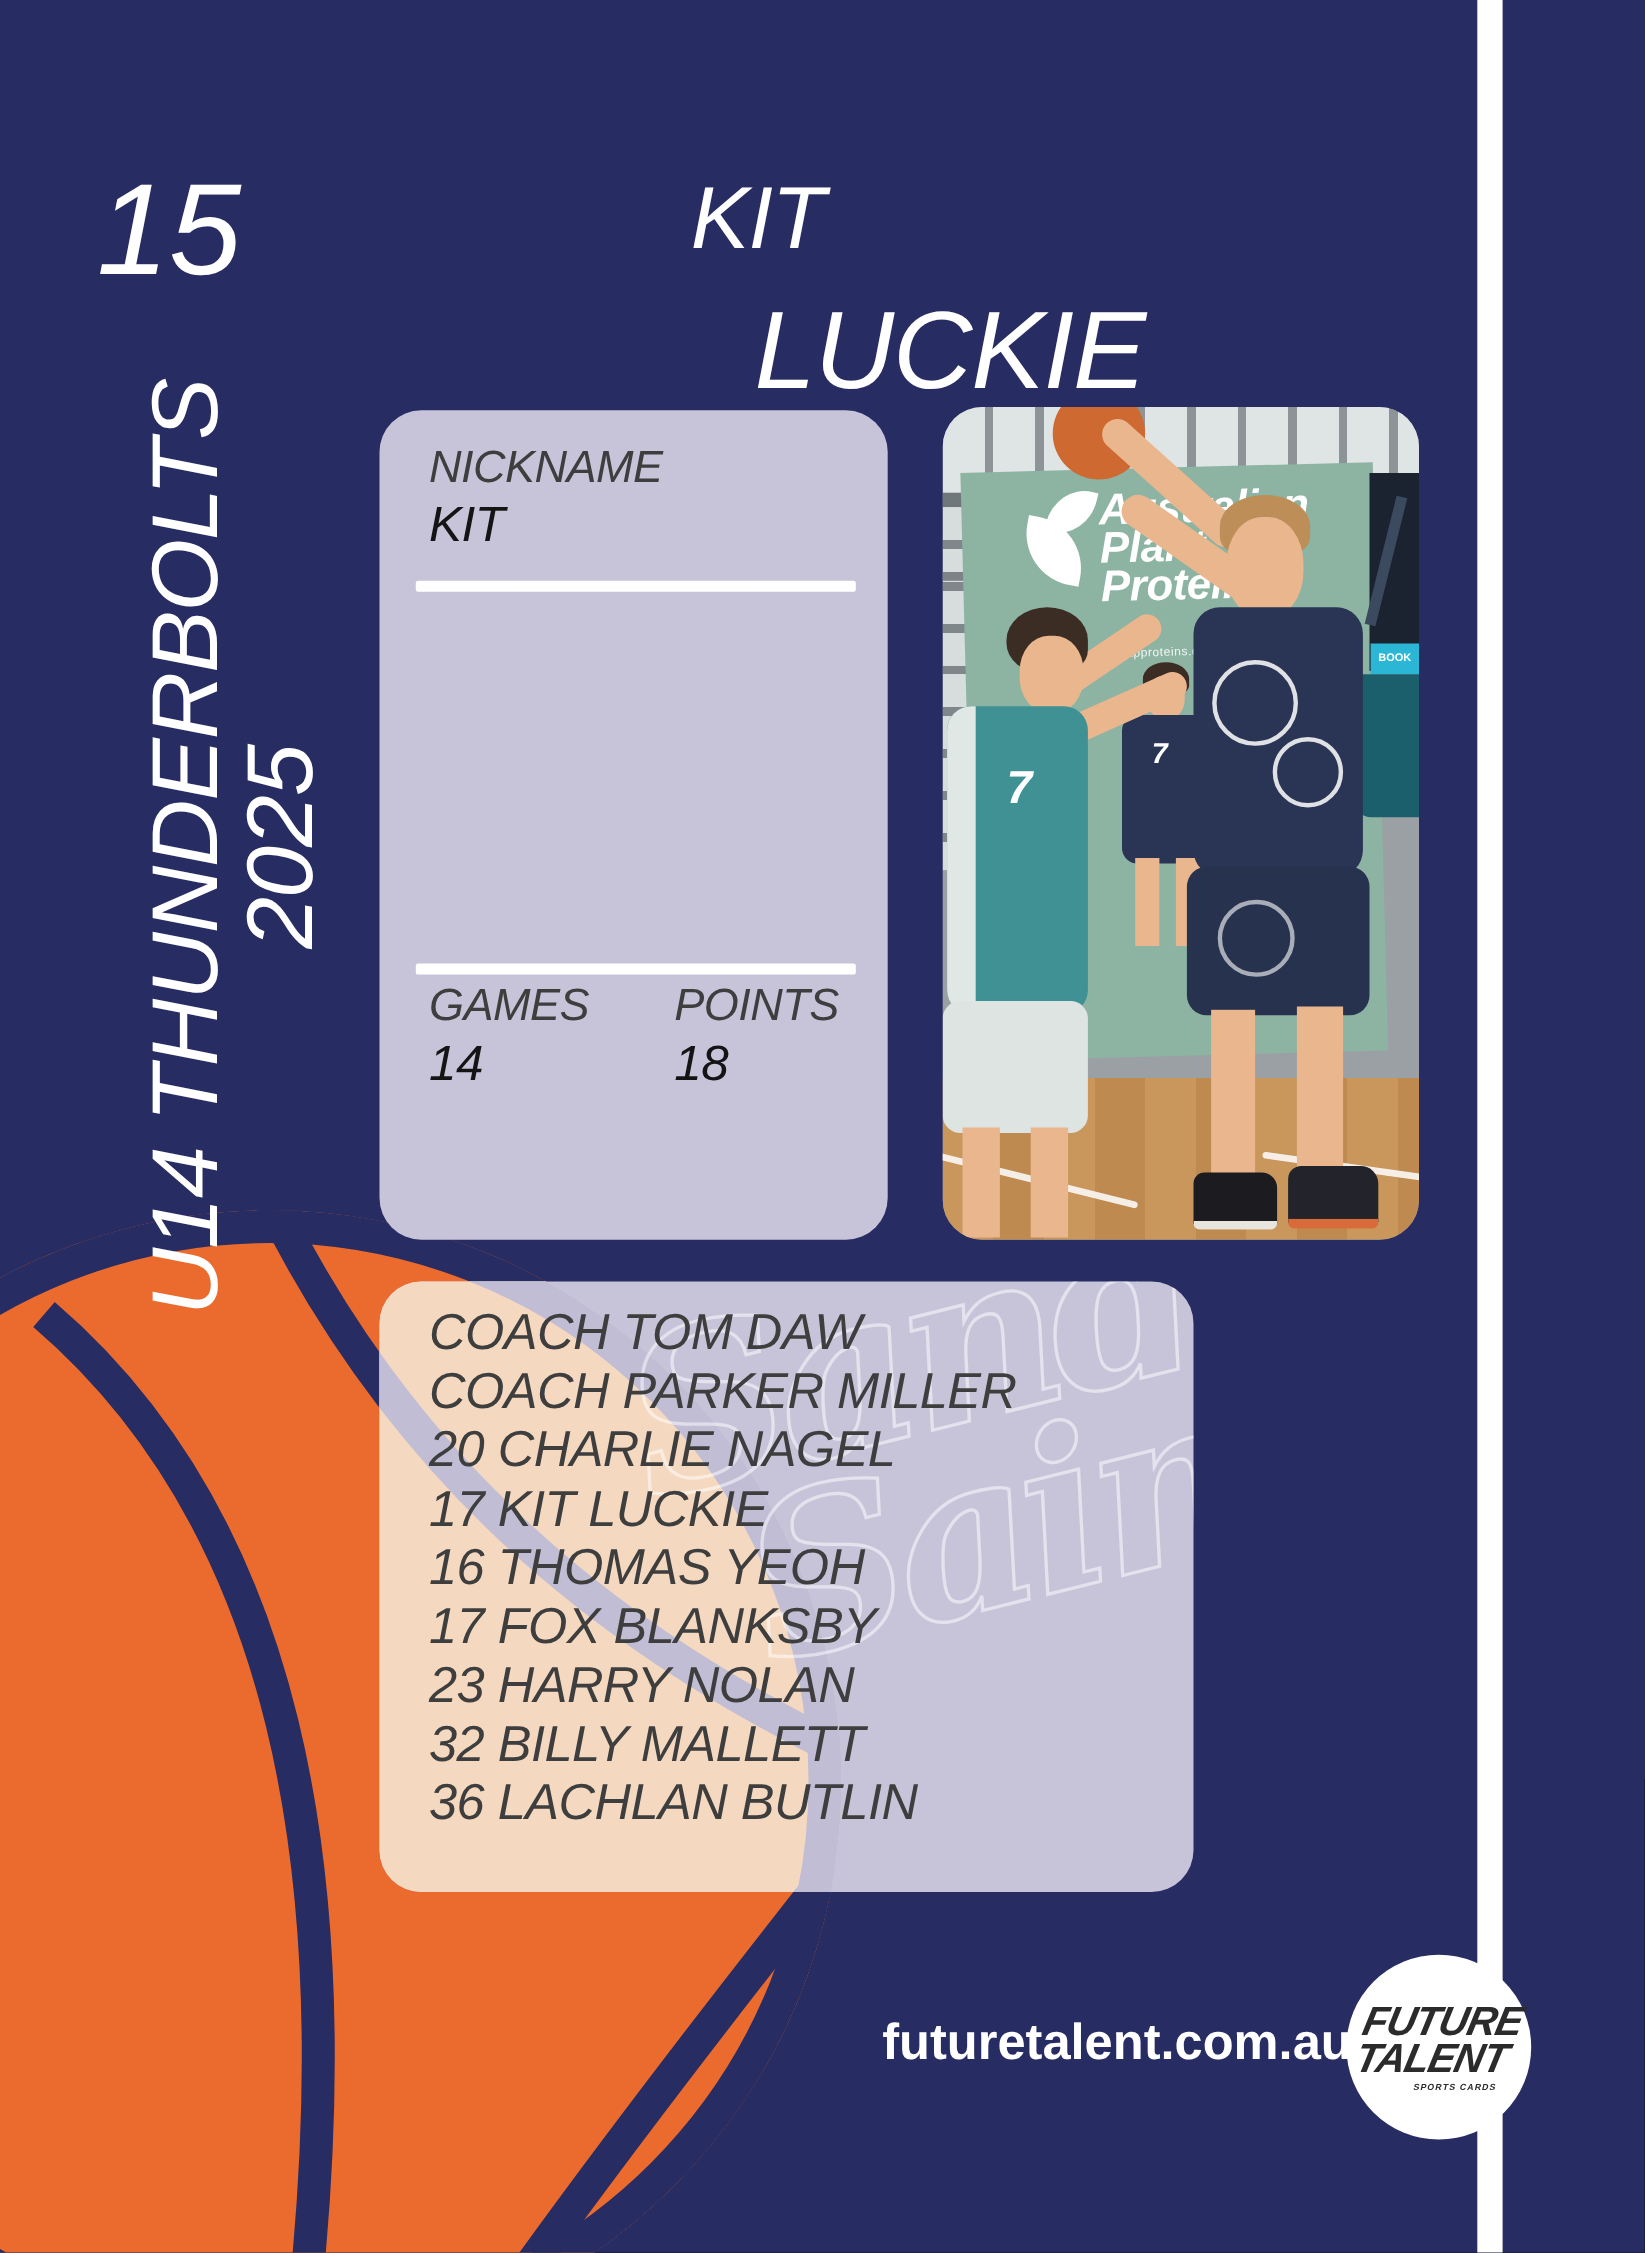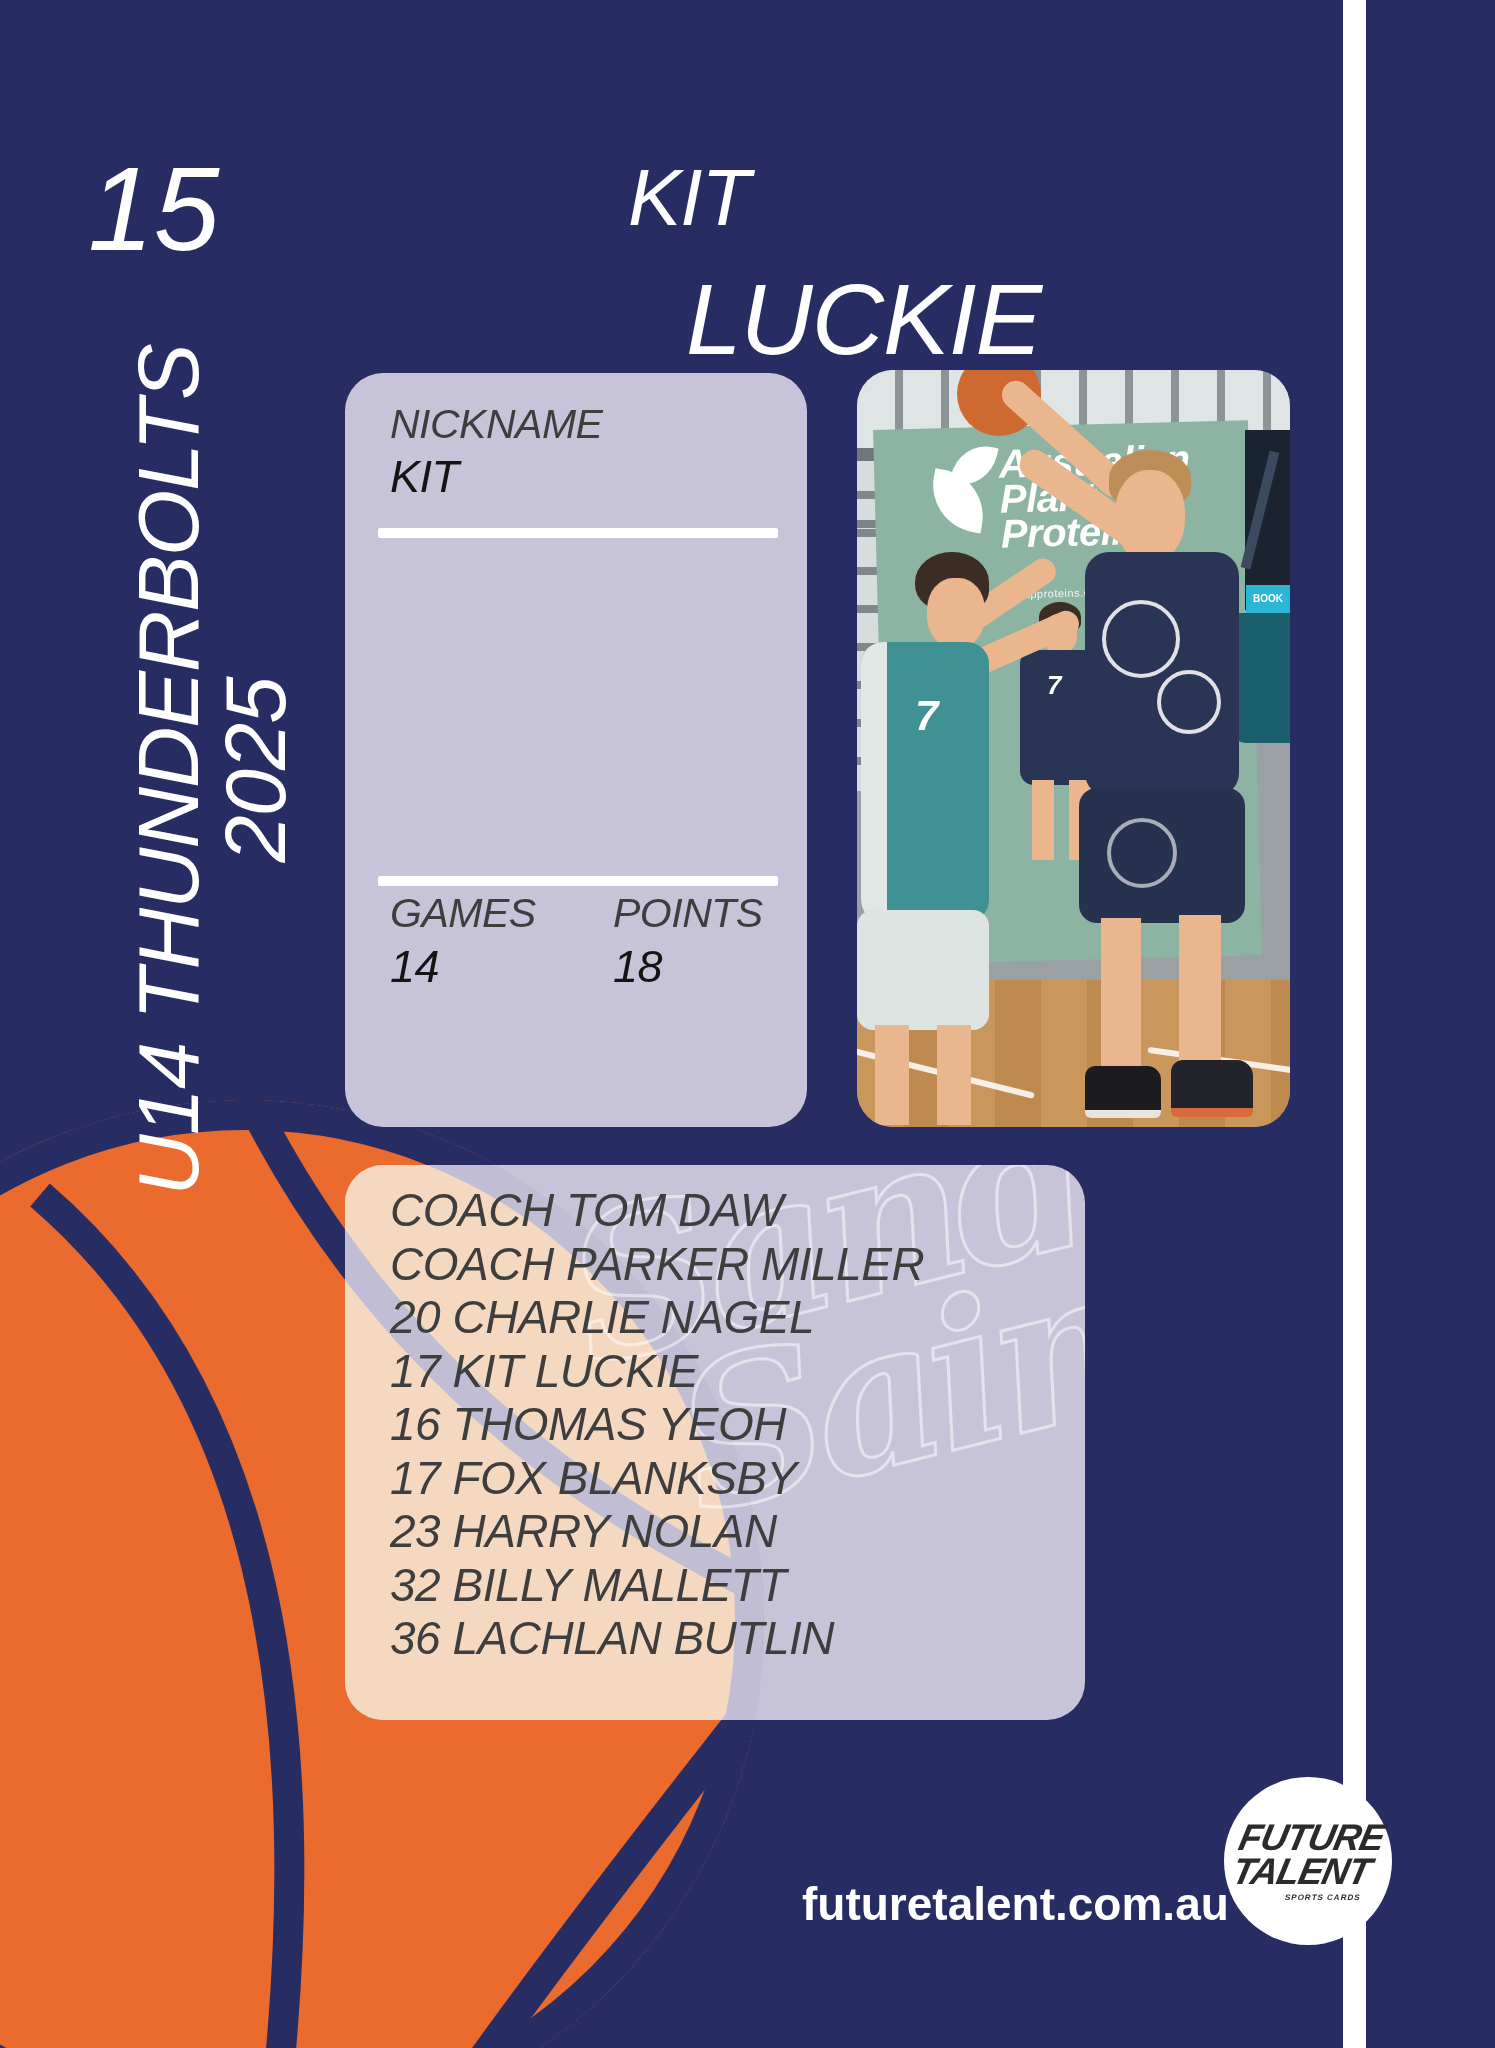--- a/index.html
+++ b/index.html
@@ -82,21 +82,21 @@
   }
   .watermark .wm2{margin-left:70px;}
 
   
   .ball-orange .ball-fill{fill:#EB6B2E;}
   .ball-orange .ball-seams{stroke:#272C63;}
   .ball-ghost .ball-fill{fill:#F4D9C0;}
   .ball-ghost .ball-seams{stroke:#C0BDD4;}
 
   
-  .site{left:802px;top:1830px;font-size:46px;font-weight:bold;color:#fff;line-height:1.15;margin-top:48px;}
+  .site{left:802px;top:1830px;font-size:46px;font-weight:bold;color:#fff;line-height:1.15;}
   .stripe{left:1343px;top:0;width:23px;height:2048px;background:#fff;}
   .logo-circle{
     left:1224px;top:1777px;width:168px;height:168px;border-radius:50%;background:#fff;
     display:flex;flex-direction:column;justify-content:center;align-items:center;
   }
   .logo-text{transform:skewX(-12deg);color:#2b2b2b;font-weight:900;font-style:italic;
     font-size:37px;line-height:34px;letter-spacing:-1px;text-align:center;}
   .logo-text .l2{margin-left:-6px;}
   .logo-sub{transform:skewX(-12deg);color:#2b2b2b;font-size:8px;font-weight:bold;letter-spacing:1px;margin-top:4px;margin-left:30px;}
 </style>

